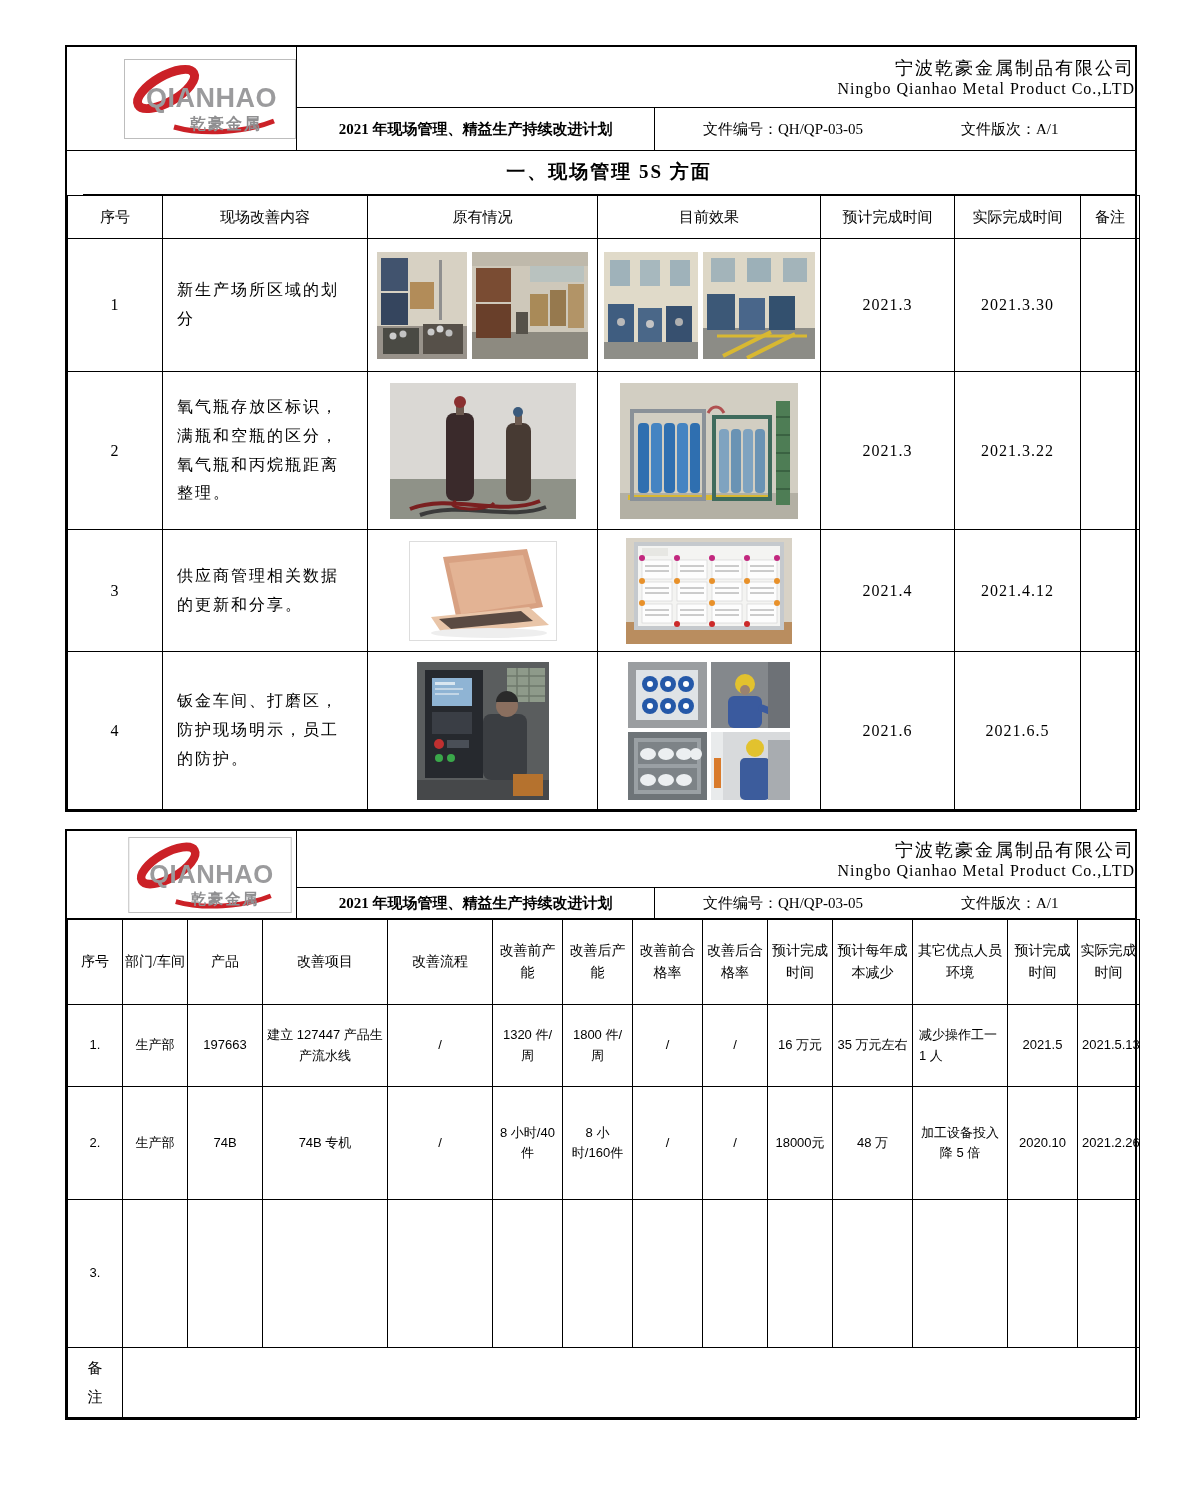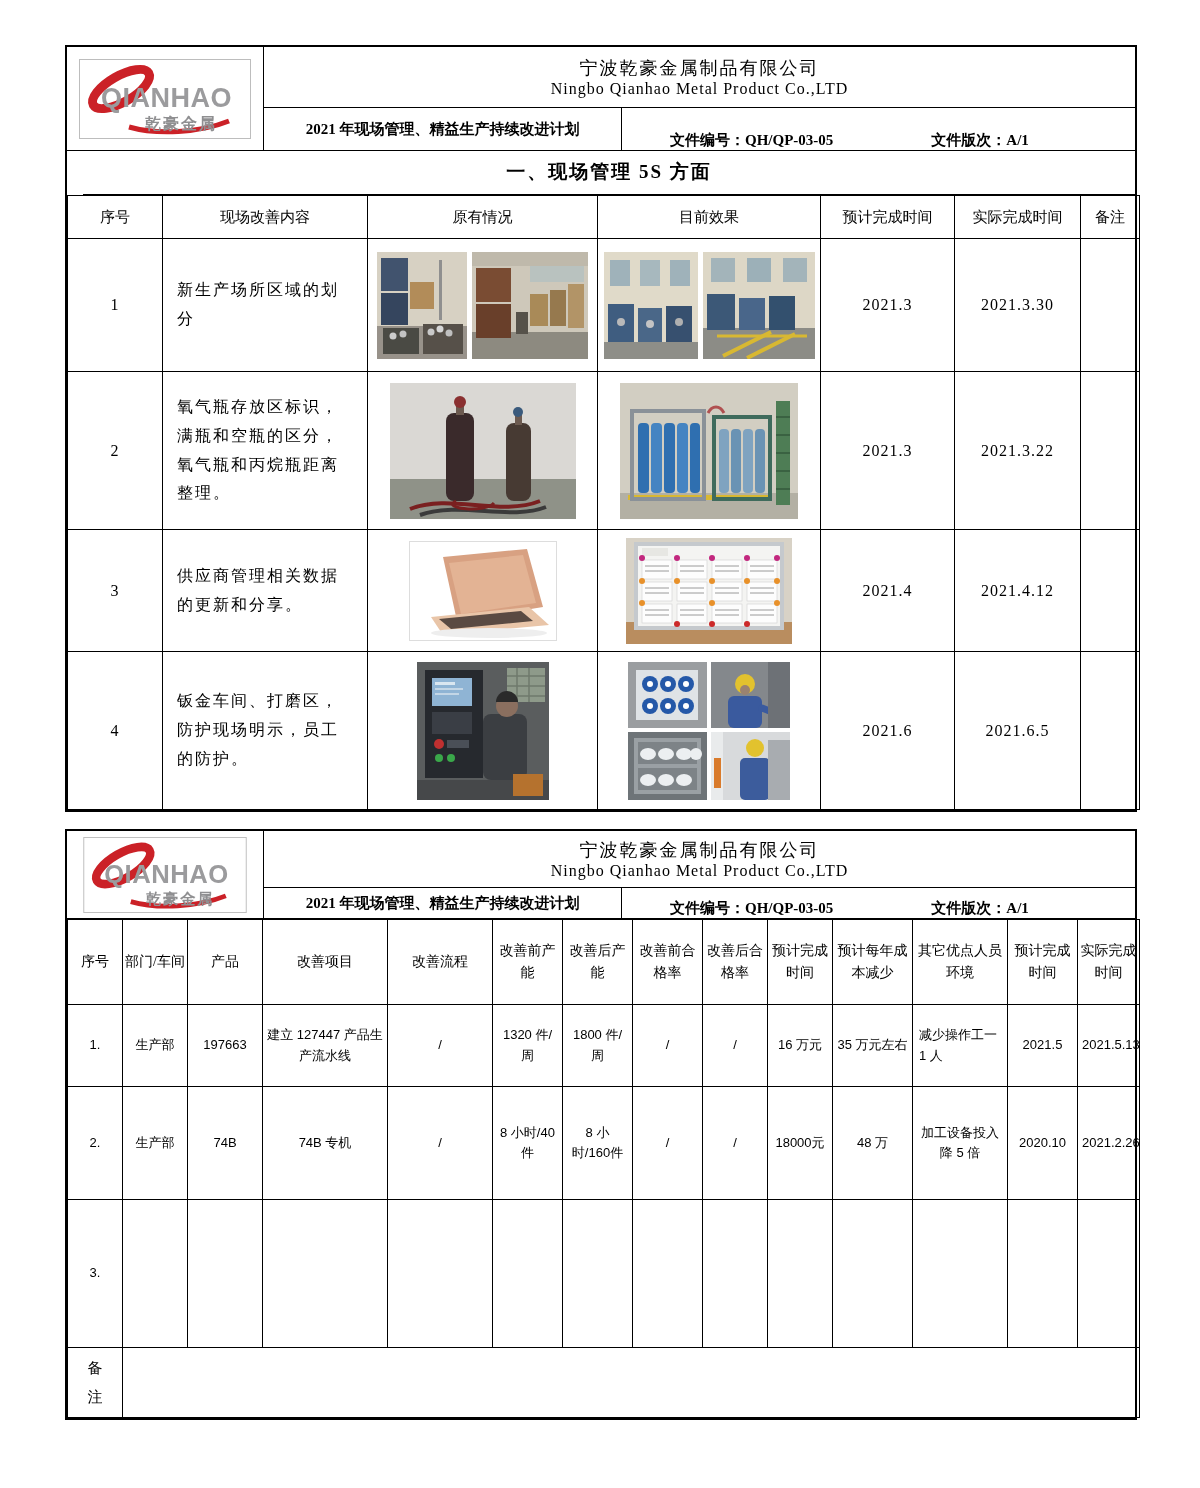--- a/index.html
+++ b/index.html
@@ -7,30 +7,30 @@
   body {
     width:1200px; height:1488px; overflow:hidden; color:#000;
     font-family:"Liberation Serif","DejaVu Serif",serif;
   }
   .sheet { padding:45px 63px 0 65px; }
   .doc { border:2px solid #000; background:#fff; }
   .doc + .doc { margin-top:17px; }
 
   
   .hband { display:flex; border-bottom:1px solid #000; }
-  .logo-cell { width:197px; border-right:1px solid #000; display:flex; align-items:center; justify-content:center; }
+  .logo-cell { width:230px; border-right:1px solid #000; display:flex; align-items:center; justify-content:flex-end; }
   .hright { flex:1; display:flex; flex-direction:column; }
-  .company { height:61px; border-bottom:1px solid #000; display:flex; flex-direction:column; justify-content:center; text-align:center; }
+  .company { height:61px; border-bottom:1px solid #000; display:flex; flex-direction:column; justify-content:center; text-align:right; }
   .doc2 .company { height:57px; }
   .cn { font-size:18px; letter-spacing:2px; }
   .en { font-size:16px; letter-spacing:1px; }
   .docrow { height:42px; display:flex; }
   .doc2 .docrow { height:30px; }
   .plan { width:358px; border-right:1px solid #000; display:flex; align-items:center; justify-content:center; font-size:15px;font-weight:bold; }
-  .docinfo { flex:1; display:flex; align-items:flex-end; font-size:15px;font-weight:bold; }
+  .docinfo { flex:1; display:flex; align-items:center; font-size:15px; }
   .docinfo .f1 { margin-left:48px; }
   .docinfo .f2 { margin-left:98px; }
 
   .sec-title { border-bottom:1px solid #000; text-align:center; font-weight:bold; font-size:19px; letter-spacing:2px; padding:8px 0 9px;margin-left:16px; }
 
   table { border-collapse:collapse; width:100%; table-layout:fixed; }
   th,td { border:1px solid #000; text-align:center; vertical-align:middle; font-weight:normal; padding:2px 4px; overflow:hidden; }
   th { font-size:15px; }
   .t1 thead tr { height:43px; }
   .t1 td { font-size:16px; letter-spacing:1px; }

